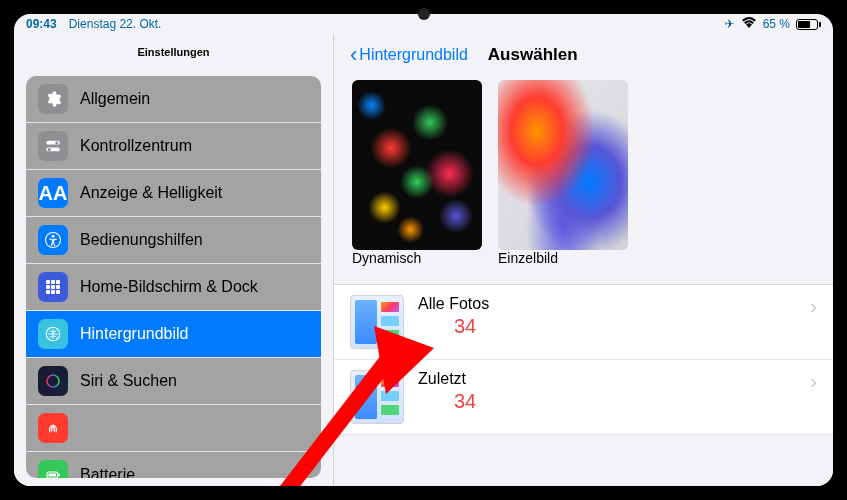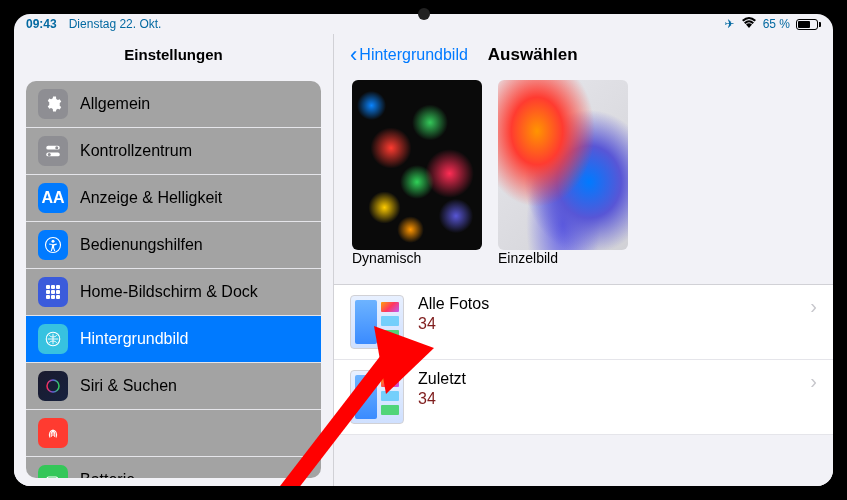--- a/index.html
+++ b/index.html
@@ -8,21 +8,21 @@
     .screen { width: 100%; height: 100%; background: #f2f2f7; border-radius: 16px; overflow: hidden; position: relative; }
     .notch { position: absolute; top: 8px; left: 50%; transform: translateX(-50%); width: 12px; height: 12px; background: #222; border-radius: 50%; z-index: 100; }
     
     .status-bar { height: 20px; display: flex; justify-content: space-between; align-items: center; padding: 0 12px; font-size: 12px; font-weight: 500; color: #0369a1; }
     .status-left { display: flex; gap: 12px; }
     .status-right { display: flex; gap: 6px; align-items: center; }
     .status-time { font-weight: 600; }
     
     .split-view { display: flex; height: calc(100% - 20px); }
     .sidebar { width: 320px; background: #f2f2f7; display: flex; flex-direction: column; border-right: 1px solid #d1d1d6; }
-    .sidebar-header { text-align: center; padding: 12px 0 10px; font-size: 15px; font-weight: 600; }
+    .sidebar-header { text-align: center; padding: 12px 0 10px; font-size: 11px; font-weight: 600; }
     .settings-list { background: #a3a3a3; margin: 8px 12px; border-radius: 10px; overflow: hidden; }
     .settings-item { display: flex; align-items: center; padding: 8px 12px; border-bottom: 0.5px solid #e5e5ea; cursor: pointer; gap: 12px; }
     .settings-item:last-child { border-bottom: none; }
     .settings-item.selected { background: #007aff; color: #fff; }
     .settings-icon { width: 30px; height: 30px; border-radius: 7px; display: flex; align-items: center; justify-content: center; flex-shrink: 0; font-size: 16px; color: #fff; }
     .settings-label { font-size: 16px; flex: 1; white-space: nowrap; overflow: hidden; text-overflow: ellipsis; }
     
     .detail { flex: 1; background: #f2f2f7; display: flex; flex-direction: column; overflow: hidden; }
     .detail-header { display: flex; align-items: center; padding: 10px 16px 8px; gap: 4px; }
     .back-btn { display: flex; align-items: center; color: #007aff; font-size: 16px; cursor: pointer; gap: 2px; }
@@ -48,21 +48,21 @@
                     radial-gradient(ellipse at 50% 85%, #5e5ce6 0%, transparent 40%),
                     linear-gradient(135deg, #e8e8ed 0%, #d1d1d6 100%); }
     
     .album-list { background: #fff; margin: 8px 0 0; border-top: 0.5px solid #d1d1d6; }
     .album-item { display: flex; align-items: flex-start; padding: 10px 16px; border-bottom: 0.5px solid #e5e5ea; cursor: pointer; gap: 14px; }
     .album-thumb { width: 54px; height: 54px; border-radius: 4px; background: linear-gradient(180deg,#e8f0ff 0%, #cfe0ff 100%); border: 0.5px solid #d1d1d6; position: relative; overflow: hidden; }
     .album-thumb::before { content: ""; position: absolute; inset: 4px 26px 4px 4px; background: linear-gradient(180deg,#6db3ff,#3a8bff); border-radius: 2px; }
     .album-thumb::after { content: ""; position: absolute; top: 6px; right: 4px; width: 18px; height: 10px; background: linear-gradient(135deg,#ff9f0a,#ff375f,#bf5af2); border-radius: 1px; box-shadow: 0 14px 0 rgba(90,200,250,.8), 0 28px 0 rgba(48,209,88,.8); }
     .album-info { flex: 1; display: flex; flex-direction: column; gap: 2px; }
     .album-name { font-size: 16px; }
-    .album-count { font-size: 16px; color: #7f1d1d; }
+    .album-count { font-size: 20px; color: #ef4444; margin-left: 36px; }
     .album-chevron { color: #c7c7cc; font-size: 20px; }
     
     .annotation-arrow { position: absolute; bottom: -10px; left: 260px; z-index: 50; pointer-events: none; }
     .battery-icon { display: inline-flex; align-items: center; }
     .battery-body { width: 22px; height: 11px; border: 1px solid #000; border-radius: 3px; position: relative; }
     .battery-fill { position: absolute; left: 1px; top: 1px; bottom: 1px; width: 60%; background: #000; border-radius: 1px; }
     .battery-tip { width: 2px; height: 5px; background: #000; border-radius: 0 1px 1px 0; margin-left: 1px; }
     
     .icon-general { background: #8e8e93; }
     .icon-control { background: #8e8e93; }
@@ -121,21 +121,21 @@
                   <rect x="3" y="5" width="18" height="5" rx="2.5"></rect>
                   <circle cx="17" cy="7.5" r="2" fill="#8e8e93"></circle>
                   <rect x="3" y="14" width="18" height="5" rx="2.5"></rect>
                   <circle cx="7" cy="16.5" r="2" fill="#8e8e93"></circle>
                 </svg>
               </div>
             <span class="settings-label">Kontrollzentrum</span>
           </div>
           <div class="settings-item">
             <div class="settings-icon icon-display">
-                <span style="font-weight:700;font-size:16px">AA</span>
+                <span style="font-weight:700;font-size:20px">AA</span>
               </div>
             <span class="settings-label">Anzeige &amp; Helligkeit</span>
           </div>
           <div class="settings-item">
             <div class="settings-icon icon-accessibility">
                 <svg width="18" height="18" viewBox="0 0 24 24" fill="#fff">
                   <circle cx="12" cy="12" r="10" fill="none" stroke="#fff" stroke-width="1.5"></circle>
                   <circle cx="12" cy="7" r="2"></circle>
                   <path d="M7 10l5 1 5-1v1.5l-3.5 1v3L15 20h-1.5l-1.5-4.5L10.5 20H9l1.5-5.5v-3L7 11.5z"></path>
                 </svg>

